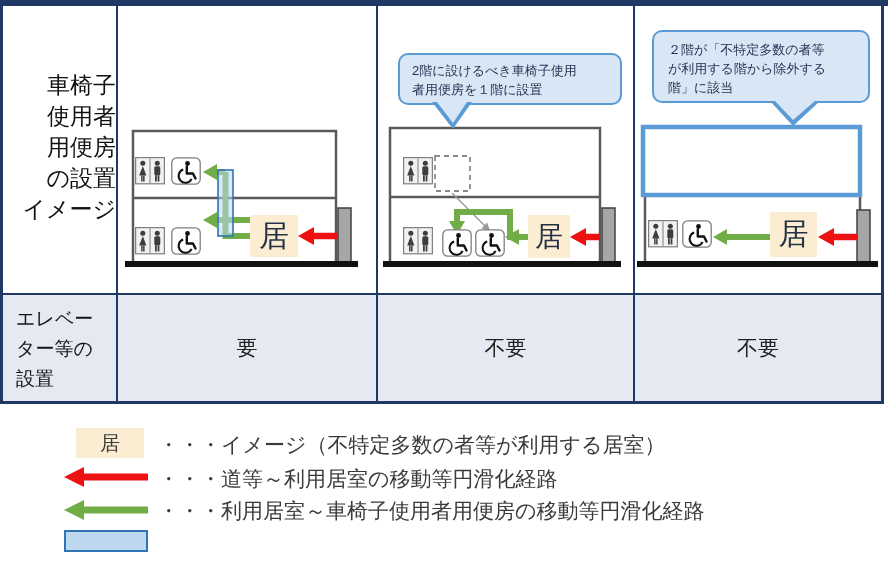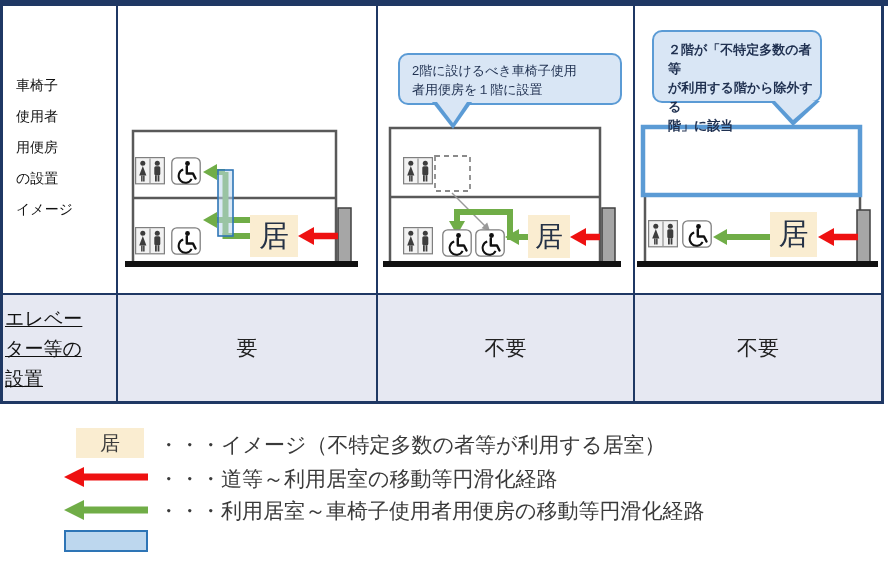--- a/index.html
+++ b/index.html
@@ -10,22 +10,22 @@
 
   
   .top-bar{left:0;top:0;width:888px;height:6px;background:#1F3864;}
   .tbl{left:0;top:6px;width:884px;height:398px;box-sizing:border-box;
        border-left:3px solid #1F3864;border-right:3px solid #1F3864;border-bottom:3px solid #1F3864;
        display:grid;grid-template-columns:115px 260px 257px 1fr;grid-template-rows:289px 1fr;}
   .cell{box-sizing:border-box;position:relative;background:#fff;}
   .cb{border-bottom:2px solid #1F3864;}
   .cr{border-right:2px solid #1F3864;}
   .lav{background:#E6E8F2;}
-  .hdr1{font-size:14px;line-height:31px;padding:64px 0 0 13px;color:#111;}
-  .hdr2{font-size:19px;line-height:30px;padding:9px 0 0 2px;color:#111;text-decoration:underline;}
+  .hdr1{font-size:23px;line-height:31px;padding:64px 0 0 13px;color:#111;text-align:right;}
+  .hdr2{font-size:19px;line-height:30px;padding:9px 0 0 13px;color:#111;}
   .vcell{display:flex;align-items:center;justify-content:center;font-size:21px;color:#222;}
   .figsvg{position:absolute;left:0;top:0;}
 
   
   .room{display:flex;align-items:center;justify-content:center;background:#FAEDD1;color:#253246;}
 
   
   .bubble{box-sizing:border-box;background:#D9E6F5;border:2px solid #5B9BD5;border-radius:10px;
           font-size:13px;line-height:19px;color:#1F3050;}
   .tail{position:absolute;}
@@ -150,21 +150,21 @@
 
       <line x1="223" y1="231" x2="199" y2="231" stroke="#EE1111" stroke-width="6.5"></line>
       <polygon points="183,231 199,222 199,240" fill="#EE1111"></polygon>
 
       <use href="#sym-toilet" x="13" y="214"></use>
       <use href="#sym-wheelchair" x="47" y="214"></use>
     </svg>
     <div class="abs room" style="left:135px;top:206px;width:47px;height:45px;font-size:30px;">
       <span>居</span>
     </div>
-    <div class="abs bubble pre" style="left:17px;top:24px;width:170px;height:73px;padding:8px 0 0 14px;font-weight:bold;">２階が「不特定多数の者等
+    <div class="abs bubble pre" style="left:17px;top:24px;width:218px;height:73px;padding:8px 0 0 14px;">２階が「不特定多数の者等
 が利用する階から除外する
 階」に該当</div>
     <svg class="tail" style="left:130px;top:95px;" width="60" height="28">
       <polygon points="5,0 55,0 28,25" fill="#5B9BD5"></polygon>
       <polygon points="10,0 50,0 28,19" fill="#D9E6F5"></polygon>
     </svg>
   </div>
 
   <div class="cell cr lav hdr2 pre">エレベー
 ター等の

